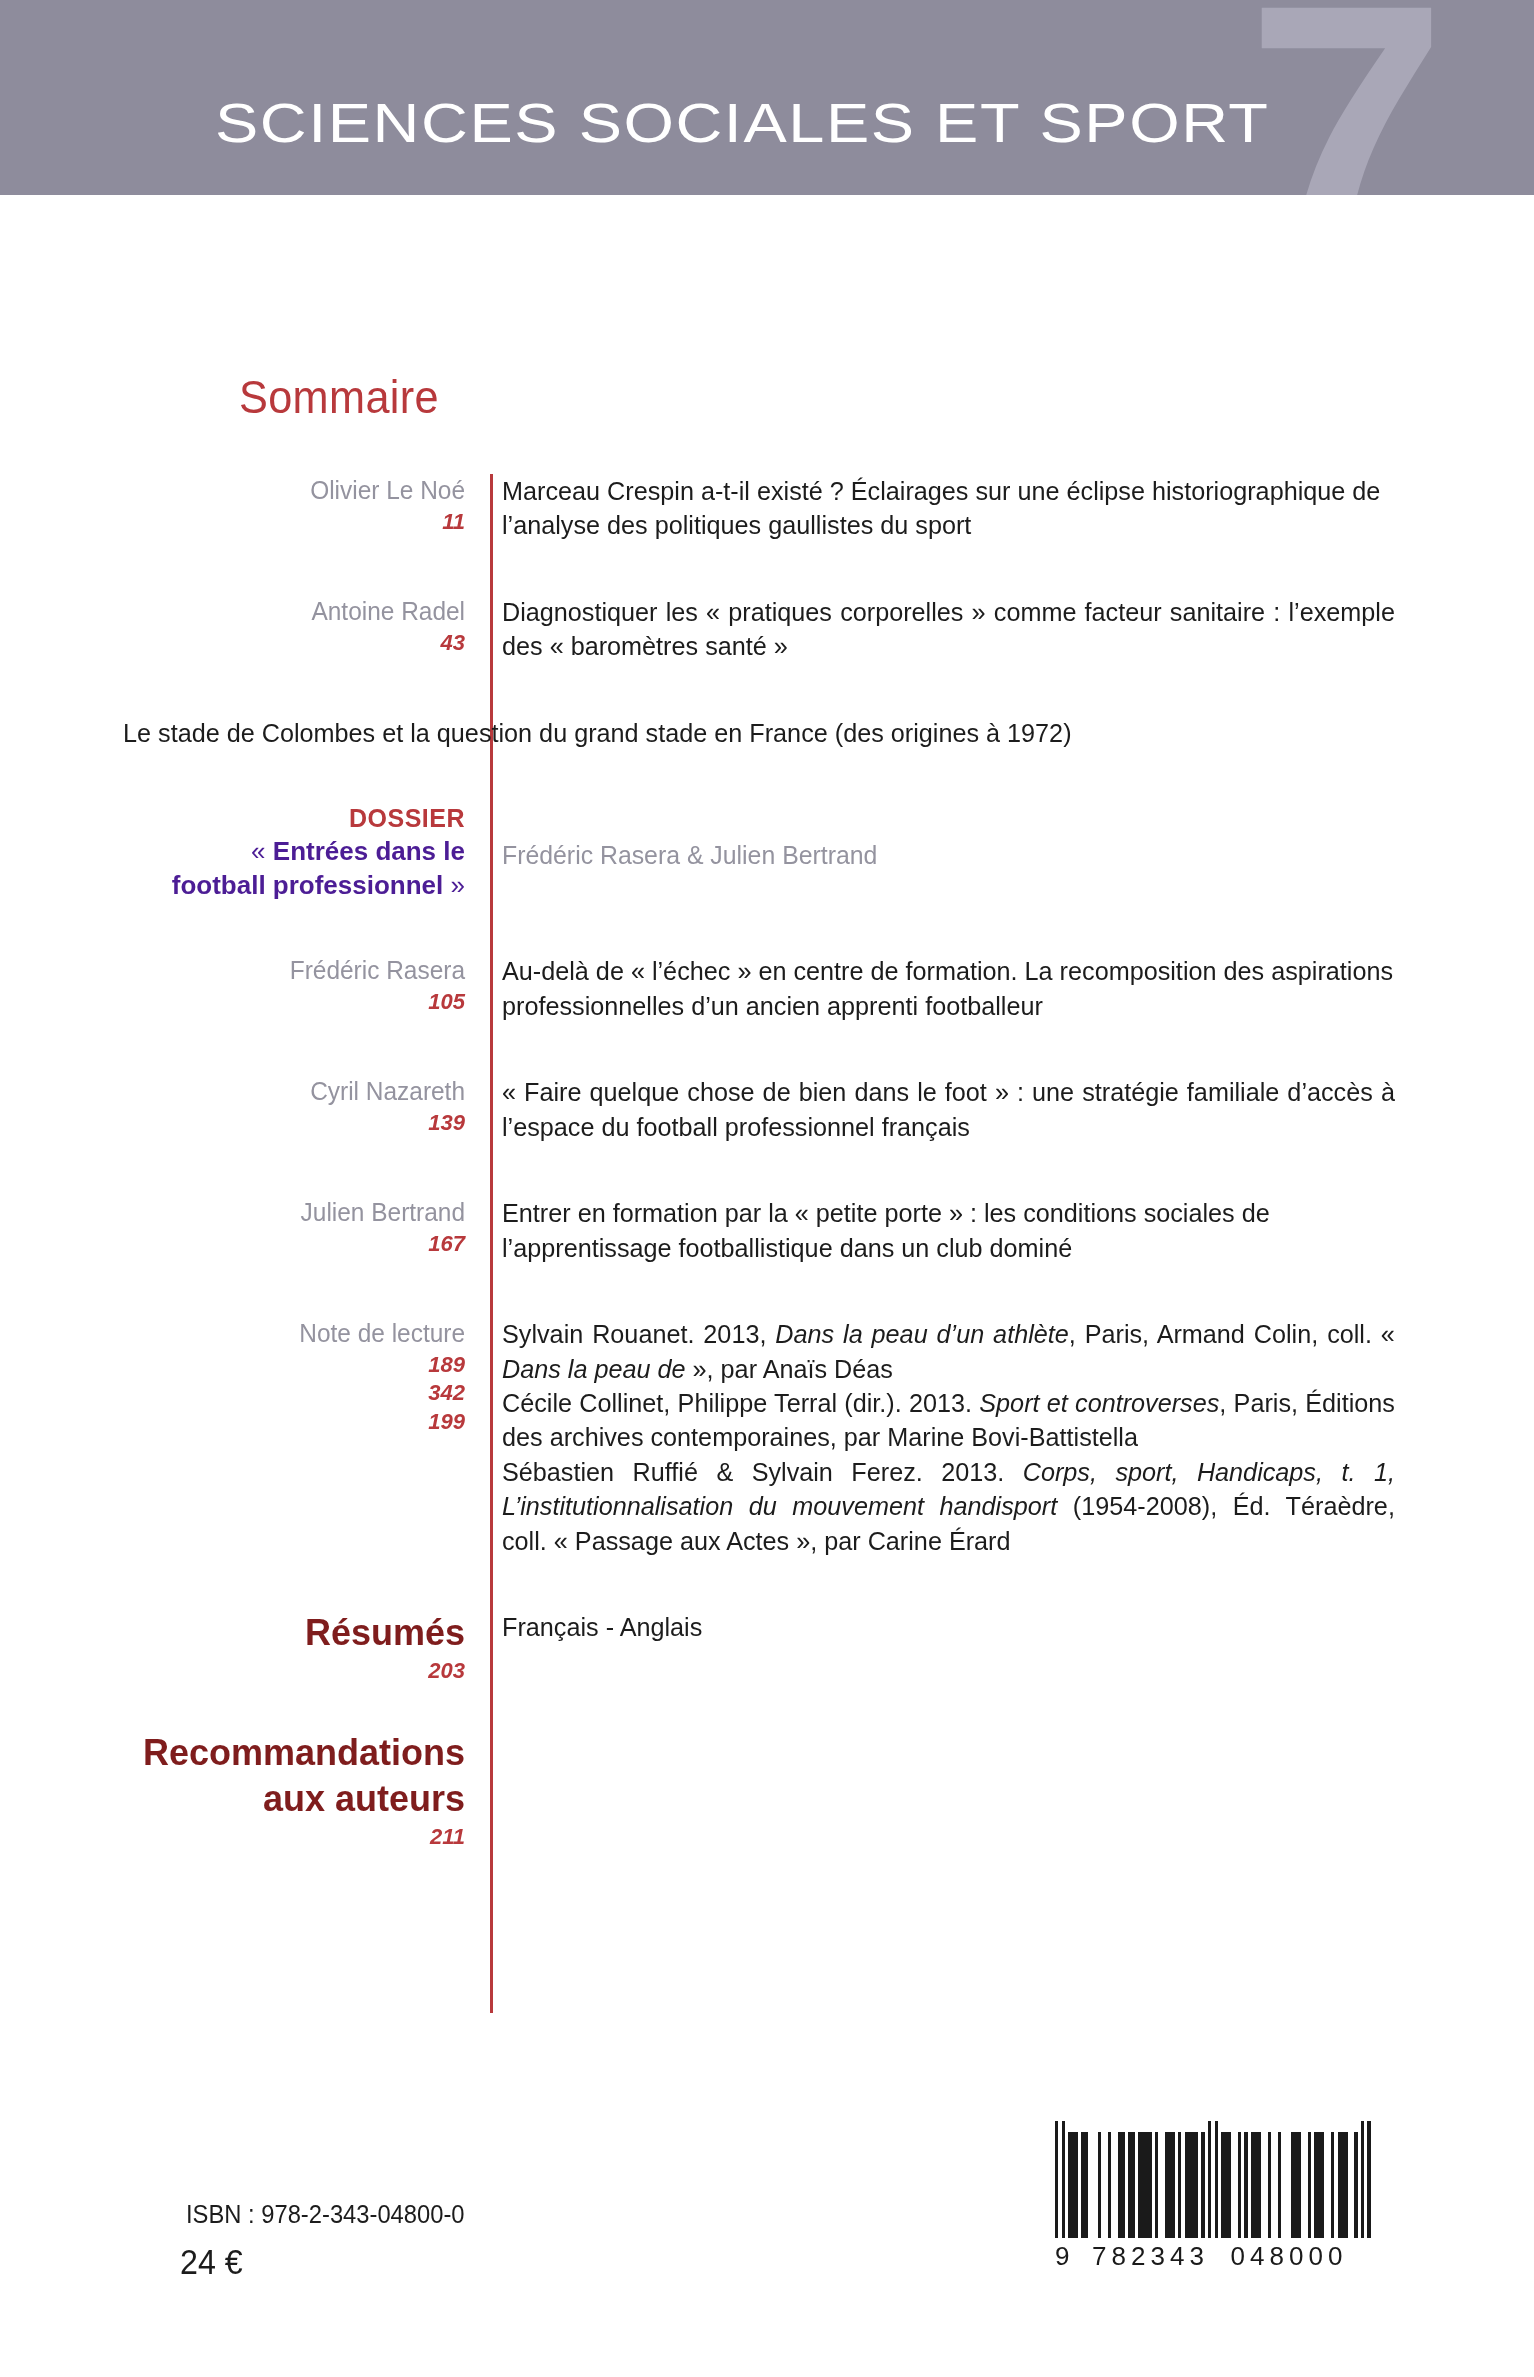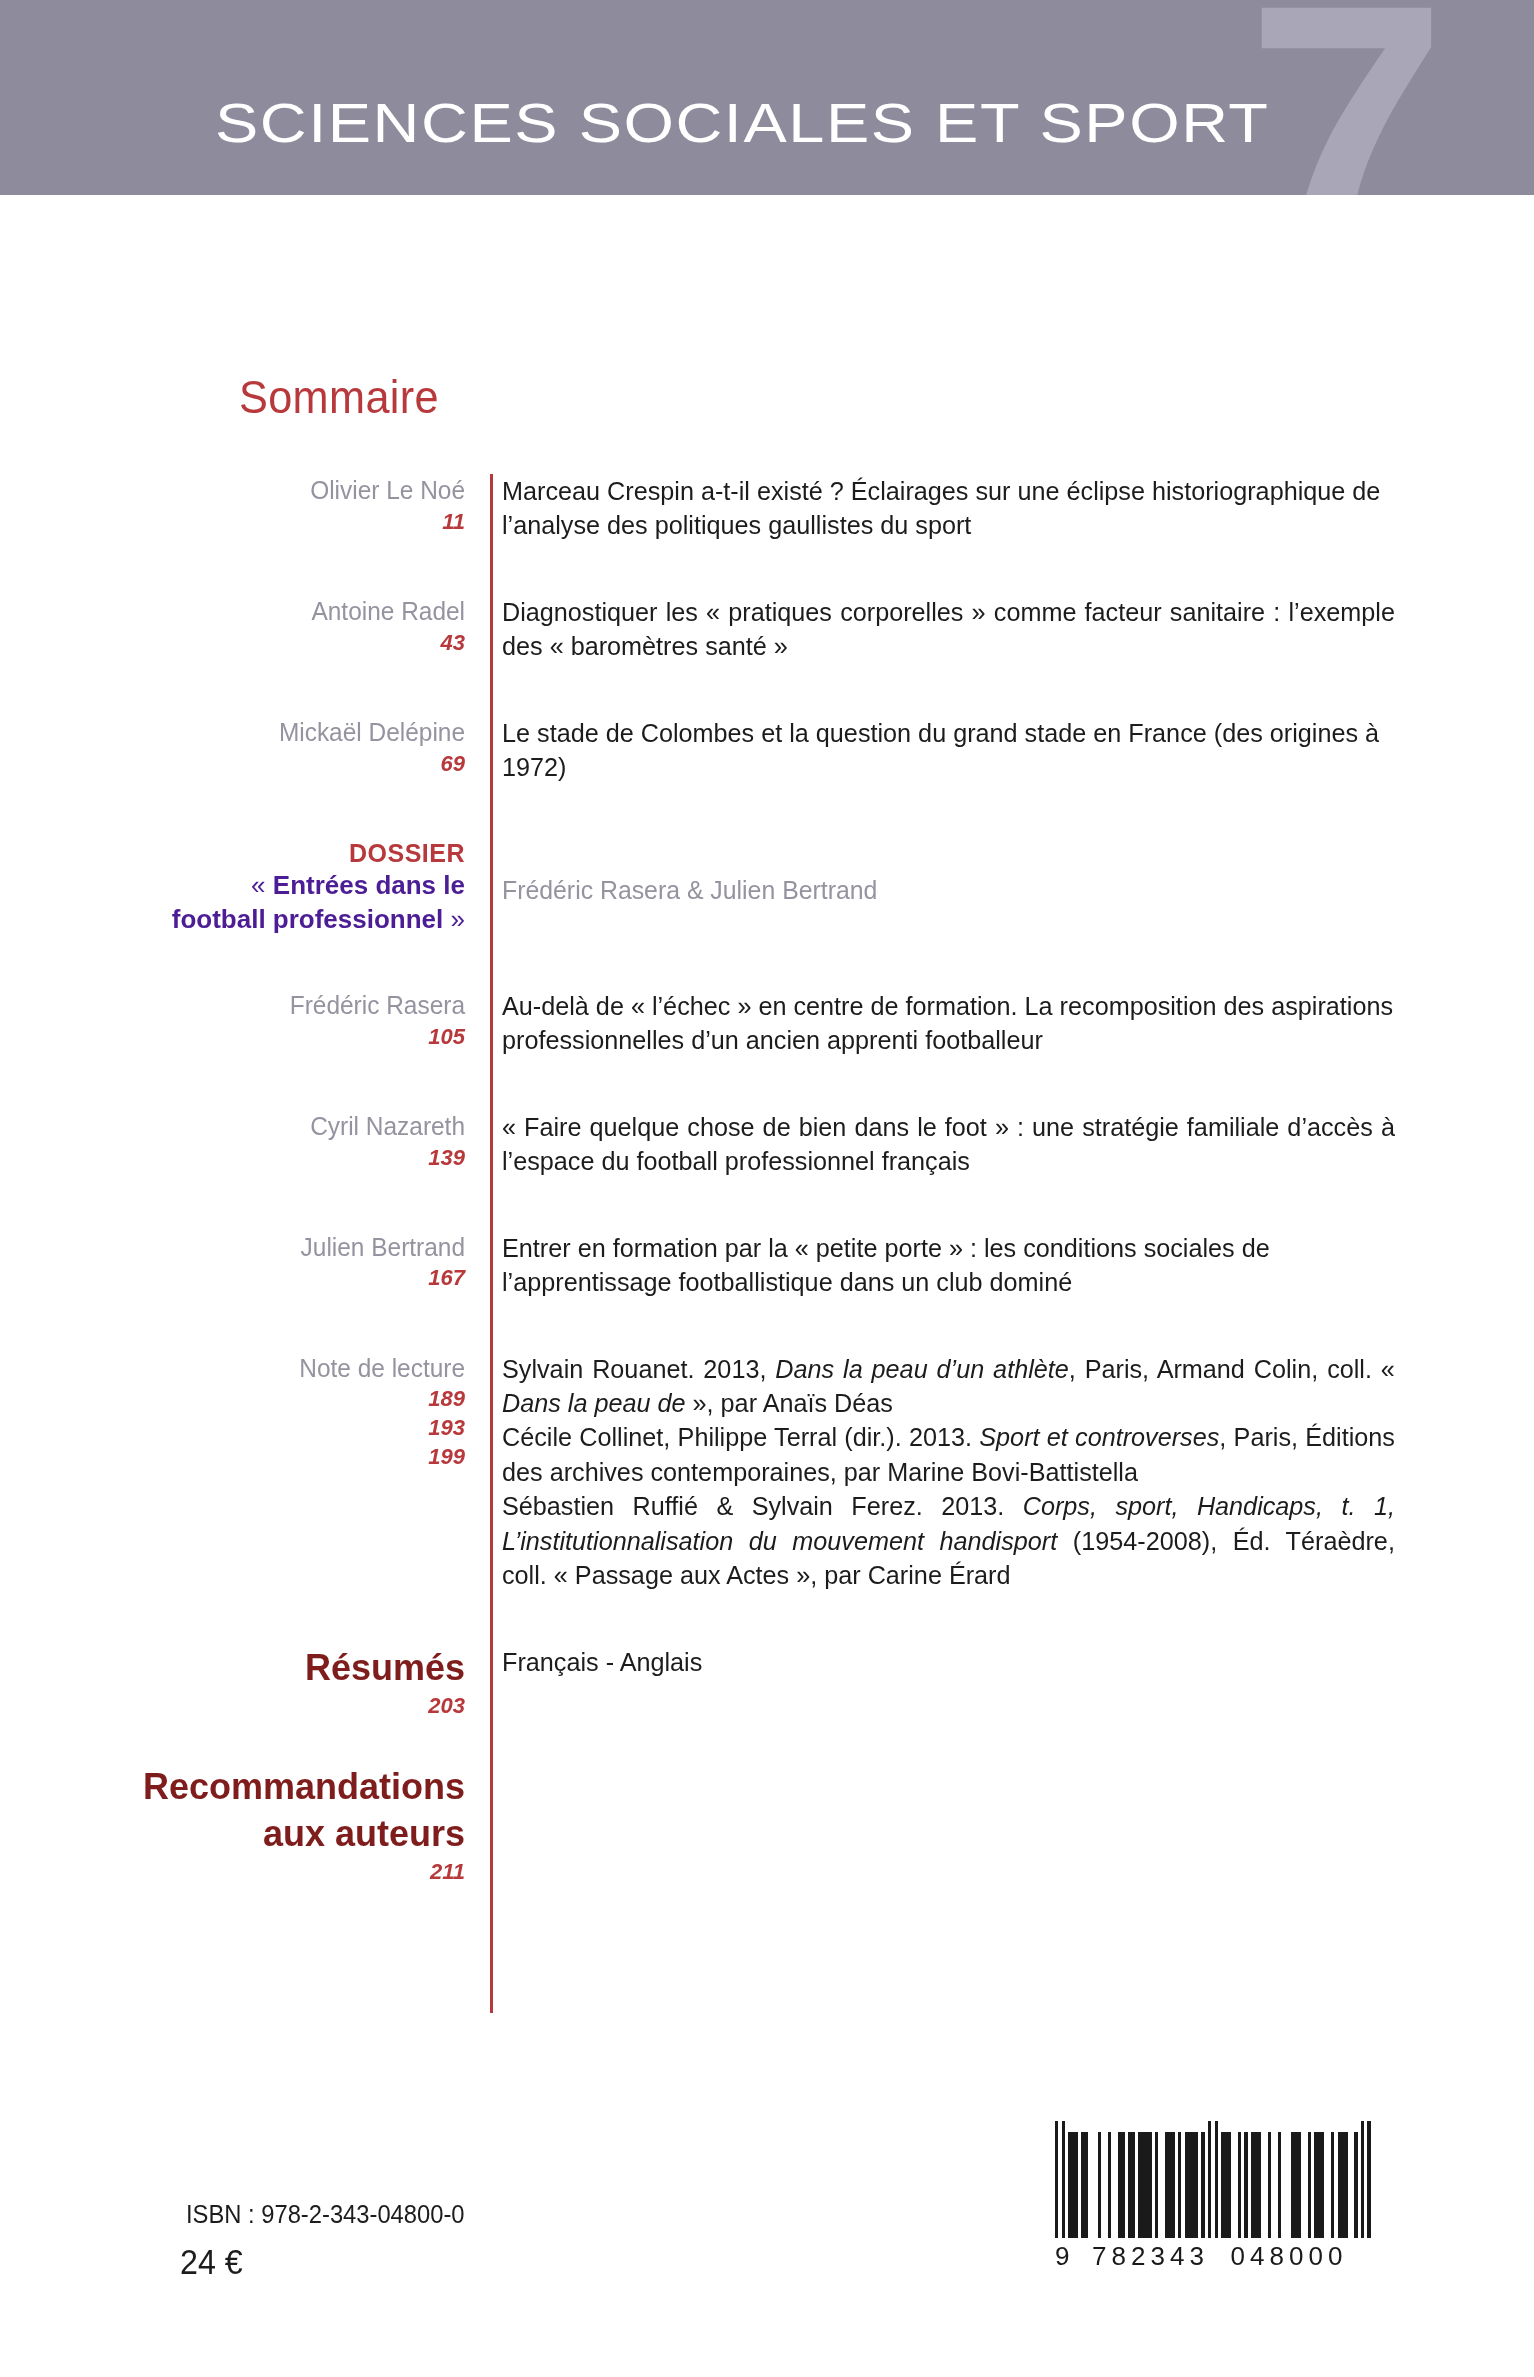--- a/index.html
+++ b/index.html
@@ -241,24 +241,20 @@
       <div class="page-num">43</div>
     </div>
     <div class="col-right">
       <div class="title-text">Diagnostiquer les « pratiques corporelles » comme facteur sanitaire : l’exemple des « baromètres santé »</div>
     </div>
   </div>
 
   <div class="gap-lg"></div>
 
   <div class="toc-row">
-    <div class="col-left">
-      <div class="author">Mickaël Delépine</div>
-      <div class="page-num">69</div>
-    </div>
     <div class="col-right">
       <div class="title-text nojustify">Le stade de Colombes et la question du grand stade en France (des origines à 1972)</div>
     </div>
   </div>
 
   <div class="gap-lg"></div>
 
   <div class="toc-row">
     <div class="col-left">
       <div class="dossier-label">DOSSIER</div>
@@ -306,21 +302,21 @@
       <div class="title-text nojustify">Entrer en formation par la « petite porte » : les conditions sociales de l’apprentissage footballistique dans un club dominé</div>
     </div>
   </div>
 
   <div class="gap-lg"></div>
 
   <div class="toc-row">
     <div class="col-left">
       <div class="author">Note de  lecture</div>
       <div class="page-num">189</div>
-      <div class="page-num">193</div>
+      <div class="page-num">342</div>
       <div class="page-num">199</div>
     </div>
     <div class="col-right">
       <div class="title-text"><span>Sylvain Rouanet. 2013, </span><i>Dans la peau d’un athlète</i><span>, Paris, Armand Colin, coll. « </span><i>Dans la peau de</i><span> », par Anaïs Déas</span></div>
       <div class="title-text"><span>Cécile Collinet, Philippe Terral (dir.). 2013. </span><i>Sport et controverses</i><span>, Paris, Éditions des archives contemporaines, par Marine Bovi-Battistella</span></div>
       <div class="title-text"><span>Sébastien Ruffié &amp; Sylvain Ferez. 2013. </span><i>Corps, sport, Handicaps, t. 1, L’institutionnalisation du mouvement handisport</i><span> (1954-2008), Éd. Téraèdre, coll. « Passage aux Actes », par Carine Érard</span></div>
     </div>
   </div>
 
   <div class="gap-lg"></div>

